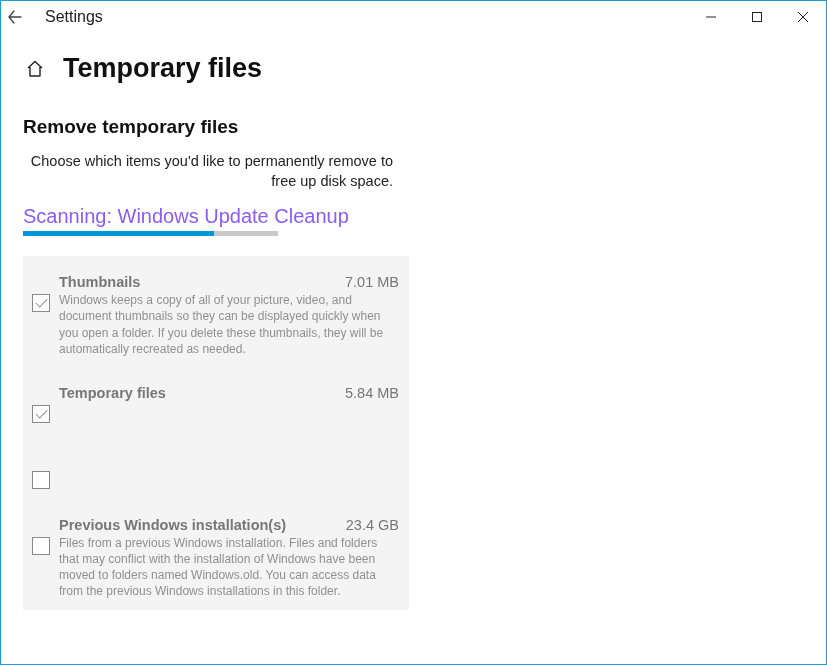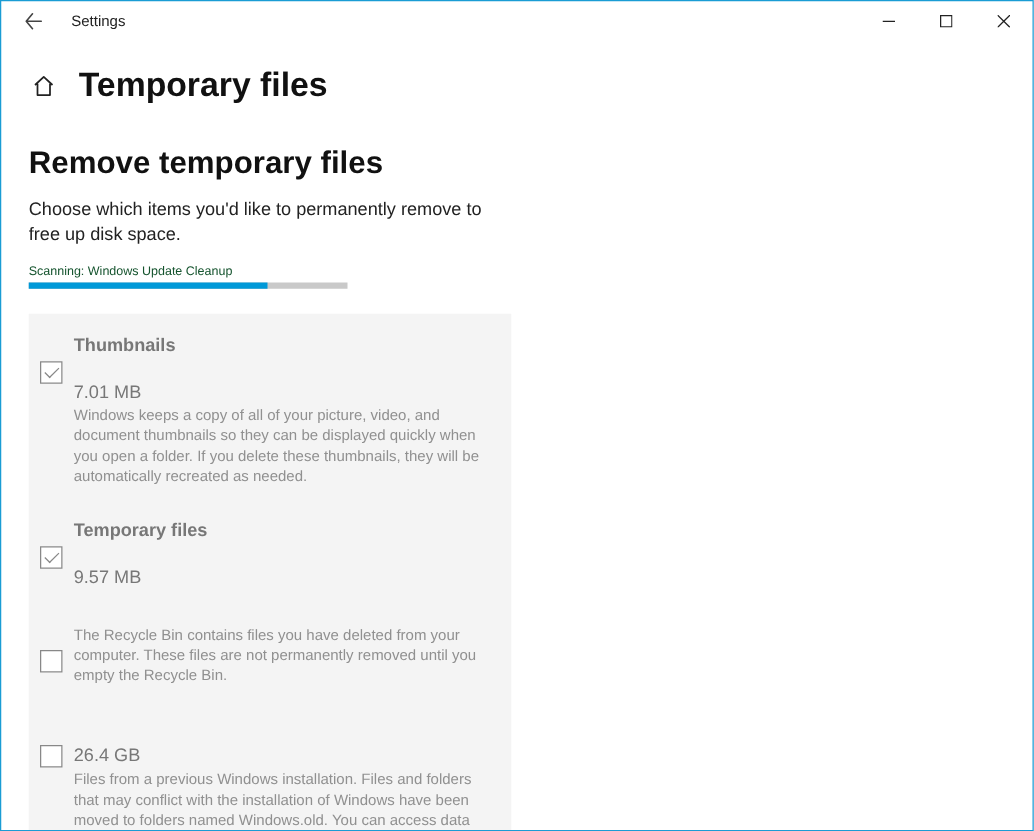--- a/index.html
+++ b/index.html
@@ -9,22 +9,22 @@
     width: 827px;
     height: 665px;
     overflow: hidden;
     border: 1px solid #1a9cd4;
     position: relative;
   }
   .titlebar {
     height: 32px;
     display: flex;
     align-items: center;
-    padding-left: 12px;
-    font-size: 12px;
+    padding-left: 0;
+    font-size: 16px;
     color: #222;
   }
   .titlebar .back-icon {
     width: 28px;
     display: flex;
     justify-content: center;
     align-items: center;
     cursor: pointer;
   }
   .titlebar .title { margin-left: 16px; }
@@ -60,35 +60,36 @@
     font-size: 27px;
     font-weight: 600;
     margin-left: 16px;
     color: #111;
   }
   .content {
     padding: 22px 22px 0;
     max-width: 430px;
   }
   .subhead {
-    font-size: 25px;
+    font-size: 19px;
     font-weight: 600;
     color: #111;
     margin-bottom: 14px;
   }
   .desc {
     font-size: 14.5px;
     color: #222;
     line-height: 1.35;
     margin-bottom: 14px;
     max-width: 370px;
+    text-align: right;
   }
   .scan-label {
-    font-size: 10px;
-    color: #14532d;
+    font-size: 20px;
+    color: #8b5cf6;
     margin-bottom: 3px;
   }
   .progress {
     width: 255px;
     height: 5px;
     background: #c9c9c9;
     margin-bottom: 20px;
     position: relative;
   }
   .progress-fill {
@@ -135,23 +136,22 @@
     padding-left: 4px;
     color: #888;
   }
   .item-head {
     display: flex;
     justify-content: space-between;
     font-size: 14.5px;
     font-weight: 600;
     color: #777;
     margin-bottom: 2px;
-    flex-direction: column;
-  }
-  .item-head .size { font-weight: 400; margin-top: 21px; }
+  }
+  .item-head .size { font-weight: 400; }
   .item-desc {
     font-size: 12px;
     line-height: 1.35;
     color: #909090;
   }
 </style>
 </head>
 <body>
 
 <div class="titlebar">
@@ -212,37 +212,37 @@
           <div class="item-desc">Windows keeps a copy of all of your picture, video, and document thumbnails so they can be displayed quickly when you open a folder. If you delete these thumbnails, they will be automatically recreated as needed.</div>
         </div>
       </div>
       <div class="item">
         <div class="chkwrap">
           <div class="chk checked"></div>
         </div>
         <div class="item-body">
           <div class="item-head">
             <span>Temporary files</span>
-            <span class="size">9.57 MB</span>
+            <span class="size">5.84 MB</span>
           </div>
         </div>
       </div>
       <div class="item">
         <div class="chkwrap">
           <div class="chk"></div>
         </div>
         <div class="item-body">
-          <div class="item-desc">The Recycle Bin contains files you have deleted from your computer. These files are not permanently removed until you empty the Recycle Bin.</div>
         </div>
       </div>
       <div class="item">
         <div class="chkwrap">
           <div class="chk"></div>
         </div>
         <div class="item-body">
           <div class="item-head">
-            <span class="size">26.4 GB</span>
+            <span>Previous Windows installation(s)</span>
+            <span class="size">23.4 GB</span>
           </div>
           <div class="item-desc">Files from a previous Windows installation.  Files and folders that may conflict with the installation of Windows have been moved to folders named Windows.old.  You can access data from the previous Windows installations in this folder.</div>
         </div>
       </div>
     </div>
 </div>
 
 </body></html>

